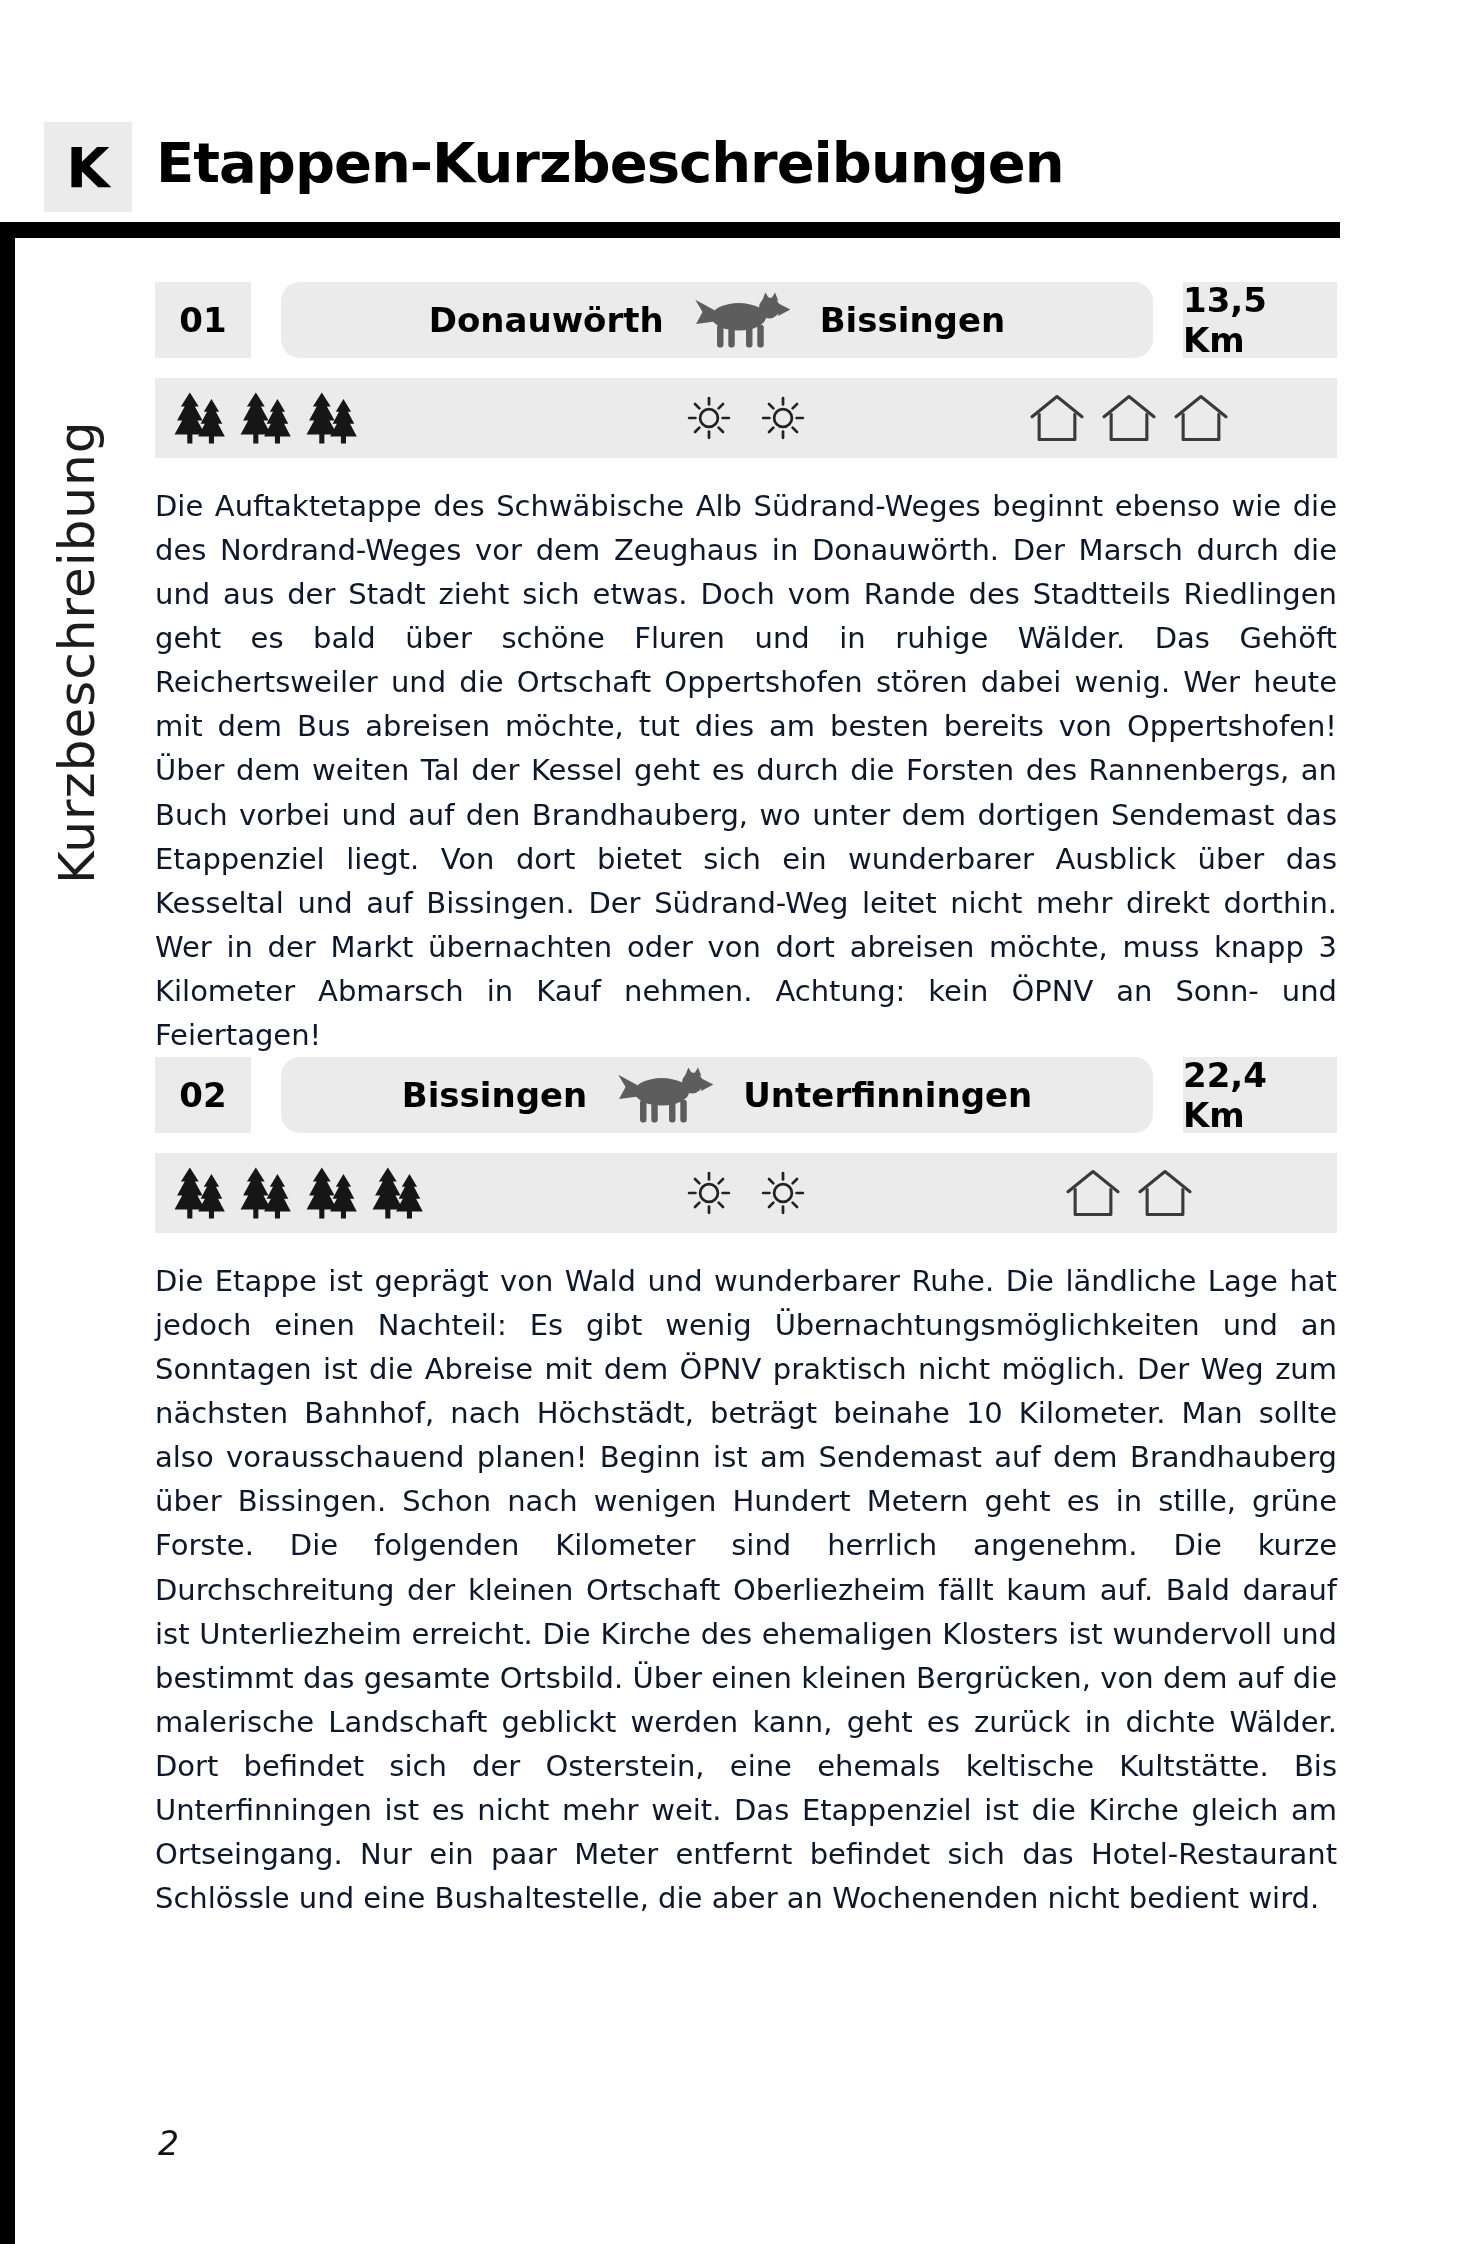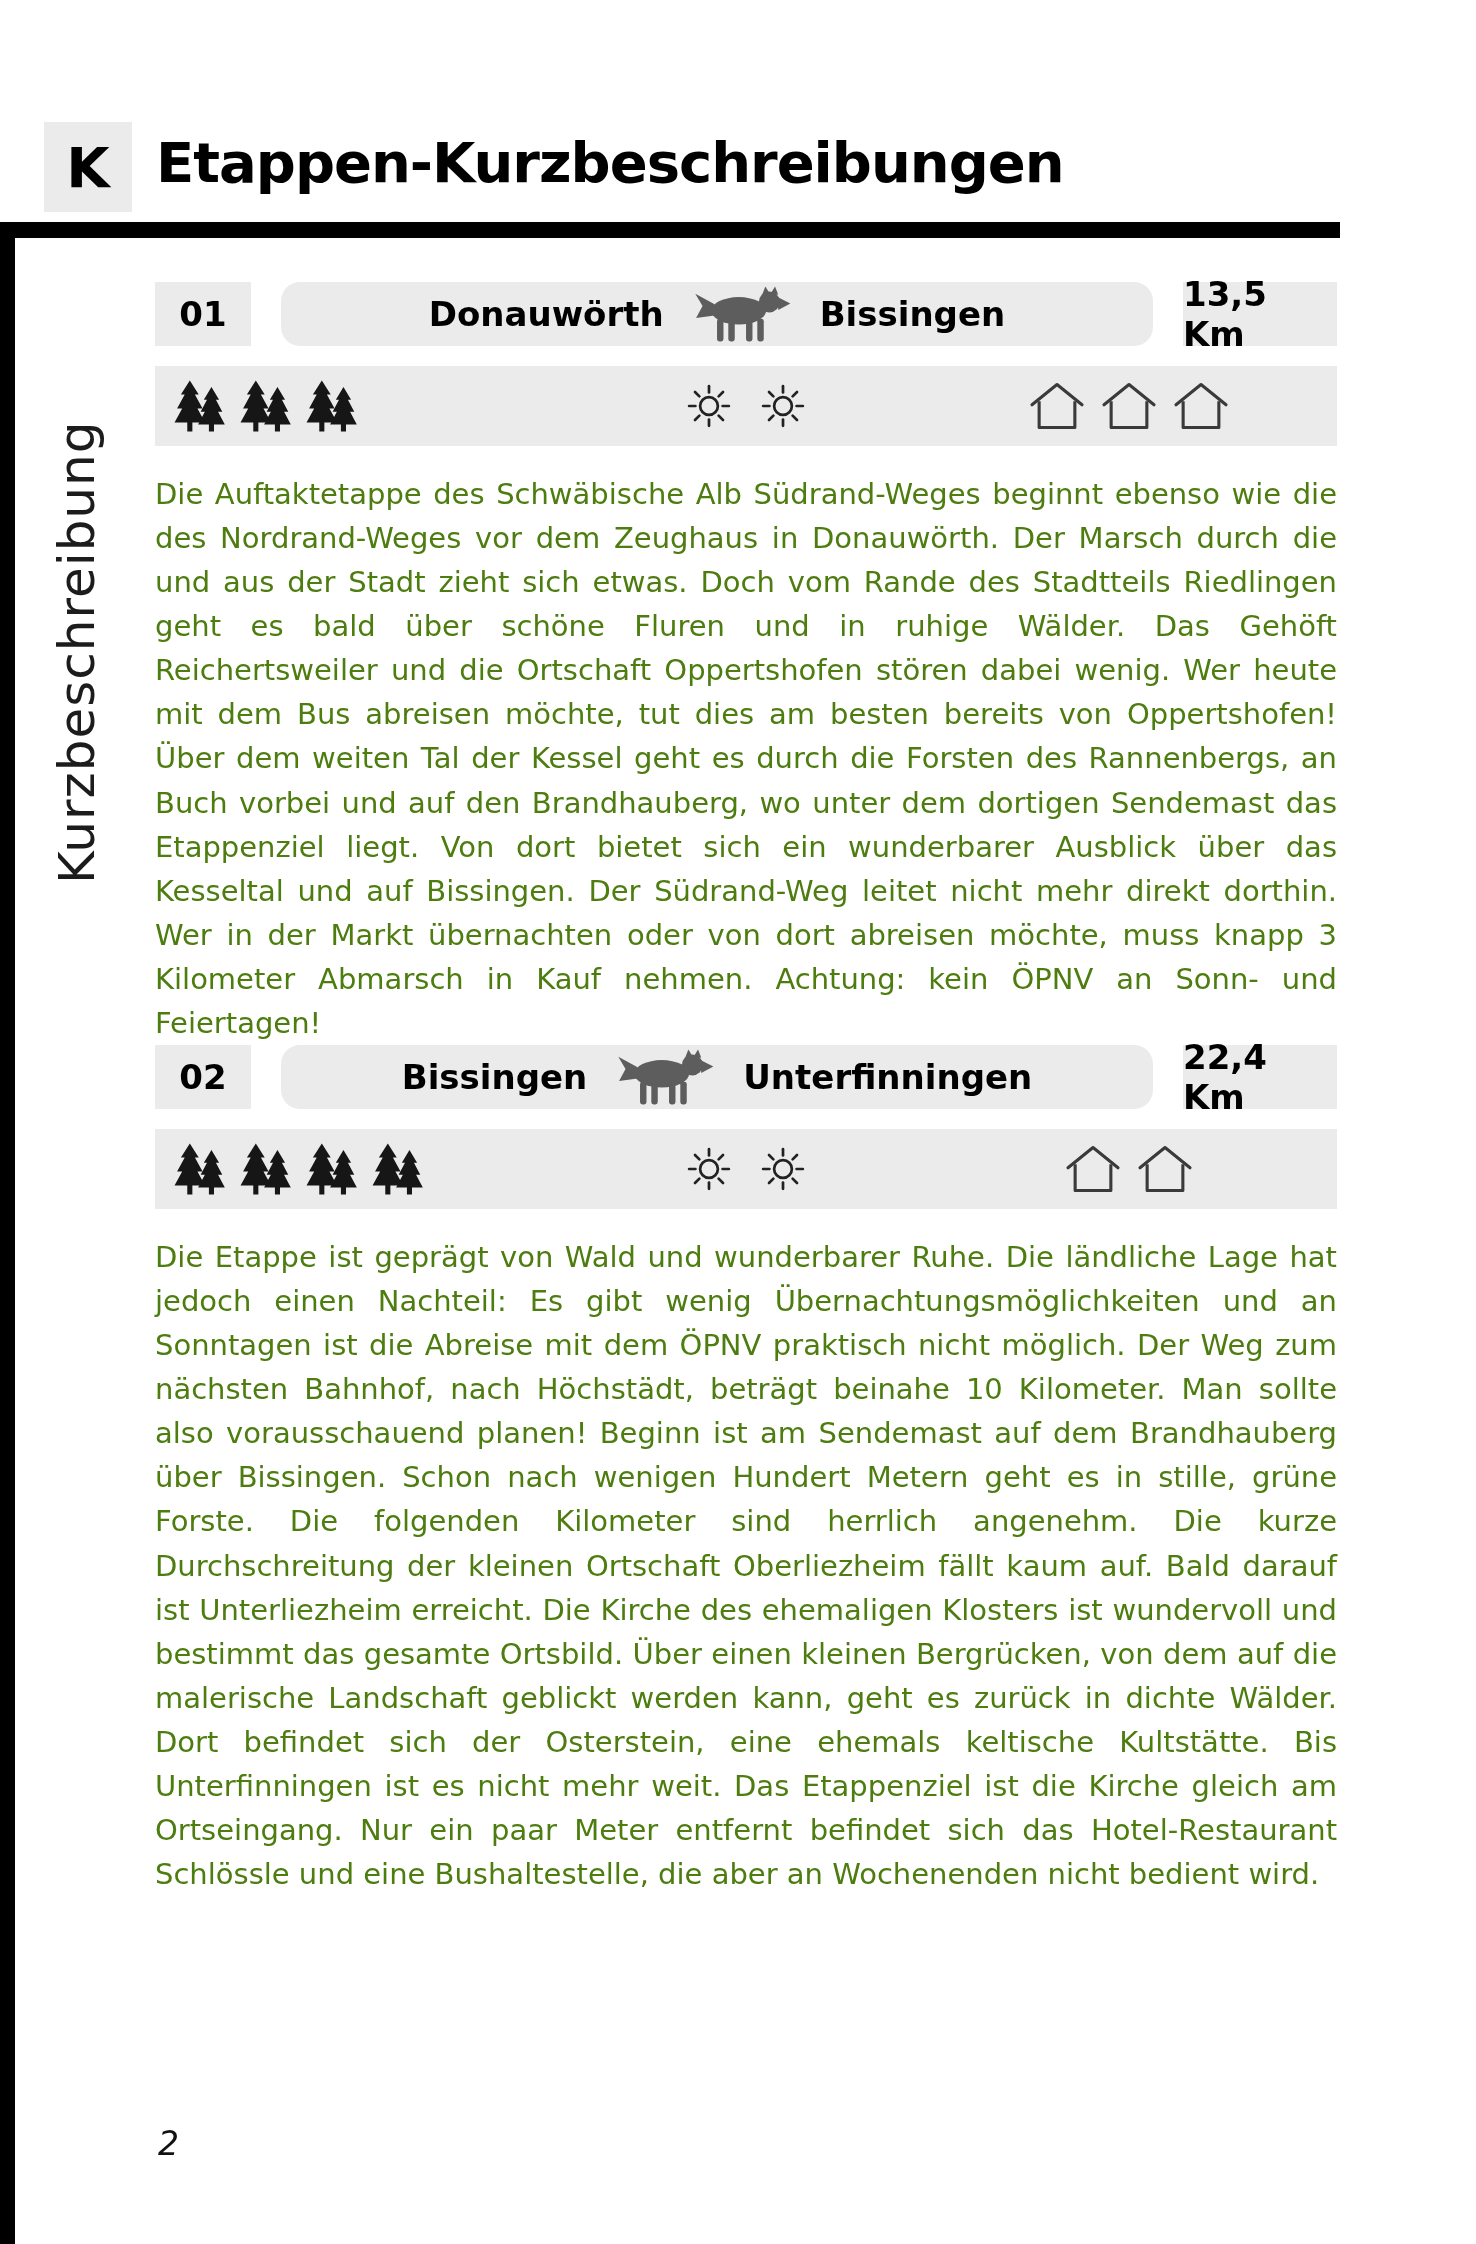--- a/index.html
+++ b/index.html
@@ -33,21 +33,21 @@
     position:absolute; left:48px; top:884px;
     transform-origin:0 0; transform:rotate(-90deg);
     font-size:50px; color:#1c1c1c; white-space:nowrap; letter-spacing:1px;
   }
 
   
   .content { position:absolute; left:155px; top:282px; width:1182px; }
 
   .stage + .stage { }
 
-  .stage-header { display:flex; gap:30px; height:64px; font-weight:700; font-size:34px; color:#000; }
+  .stage-header { display:flex; gap:30px; height:76px; font-weight:700; font-size:34px; color:#000; }
   .stage-num   { width:96px;  background:#ebebeb; display:flex; align-items:center; justify-content:center; }
   .stage-route { flex:1;      background:#ebebeb; display:flex; align-items:center; justify-content:center; gap:26px;border-radius:19px; }
   .stage-dist  { width:154px; background:#ebebeb; display:flex; align-items:center; justify-content:center; }
 
   .icon-row {
     margin-top:20px; height:80px; background:#ebebeb;
     display:flex; align-items:center; padding:0 16px;
   }
   .icon-group { flex:1; display:flex; align-items:center; }
   .icon-group.trees  { justify-content:flex-start; gap:8px; }
@@ -56,21 +56,21 @@
 
   .icon { display:block; }
   .icon.tree-pair { width:58px;  height:56px; }
   .icon.sun       { width:46px;  height:46px; }
   .icon.house     { width:58px;  height:50px; }
   .icon.animal    { width:104px; height:58px; }
 
   .stage-desc {
     margin-top:26px;
     font-size:29px; line-height:1.52; text-align:justify;
-    color:#4d7c0f; hyphens:auto;
+    color:#0f172a; hyphens:auto;
   }
 
   .page-num {
     position:absolute; left:158px; top:2124px;
     font-size:33px; font-style:italic; color:#111;
   }
 </style>
 </head>
 <body>
 

